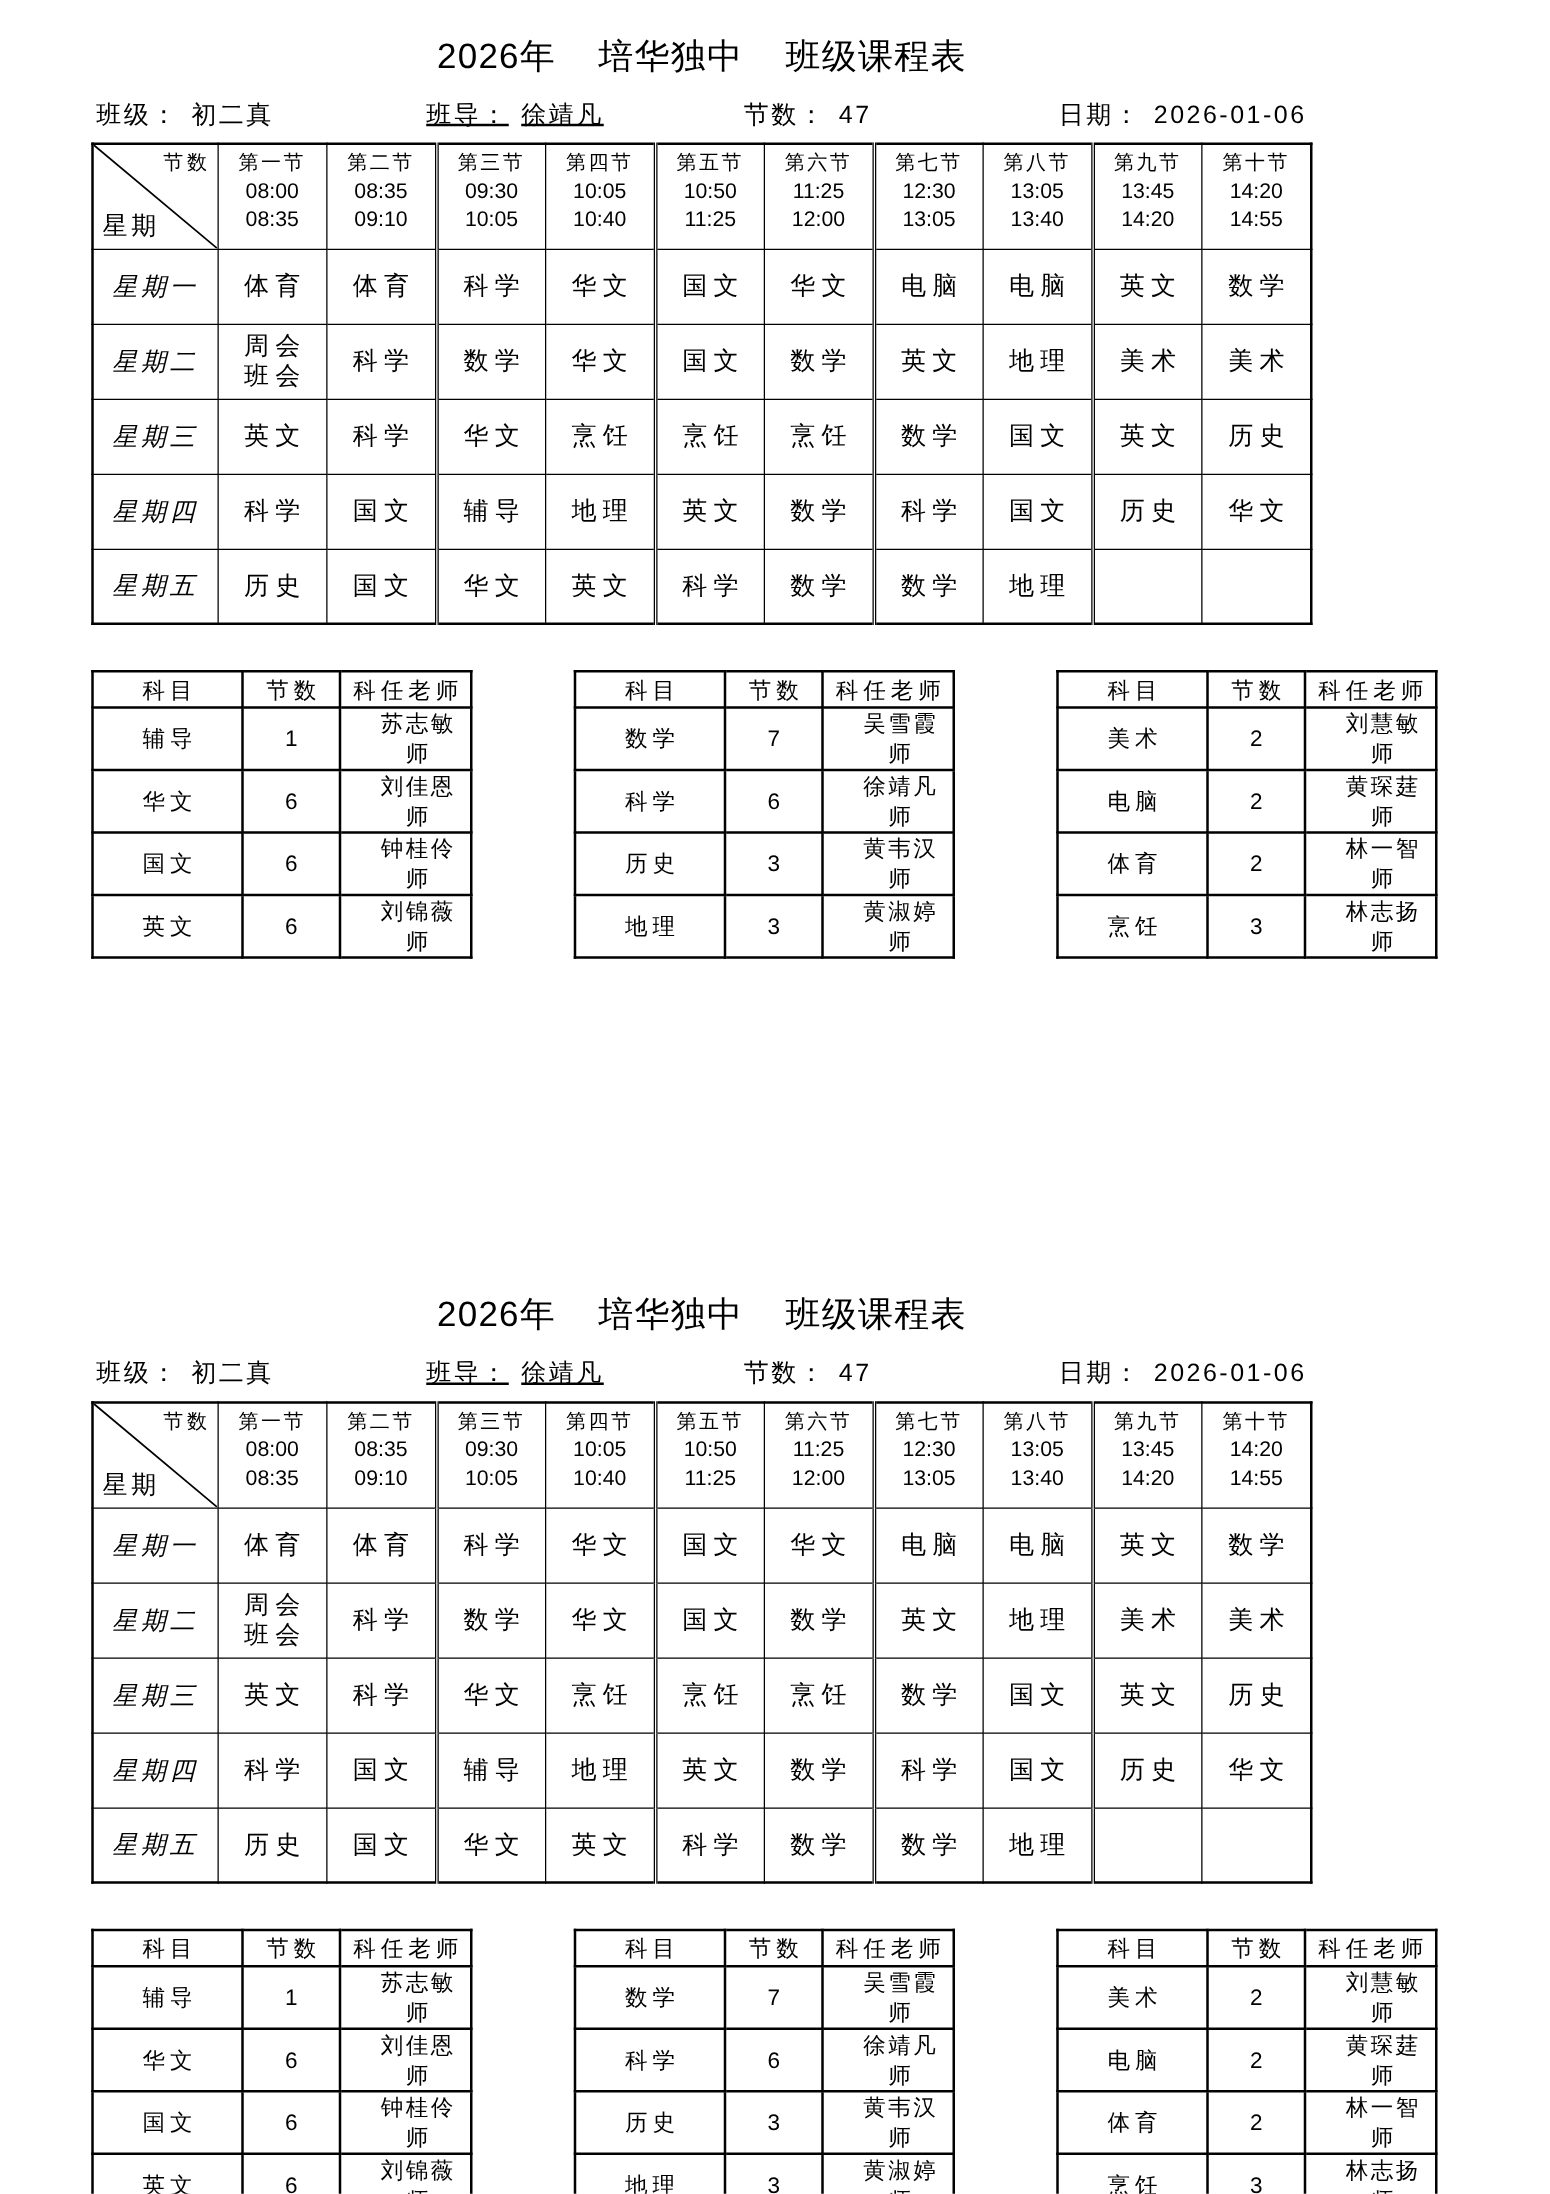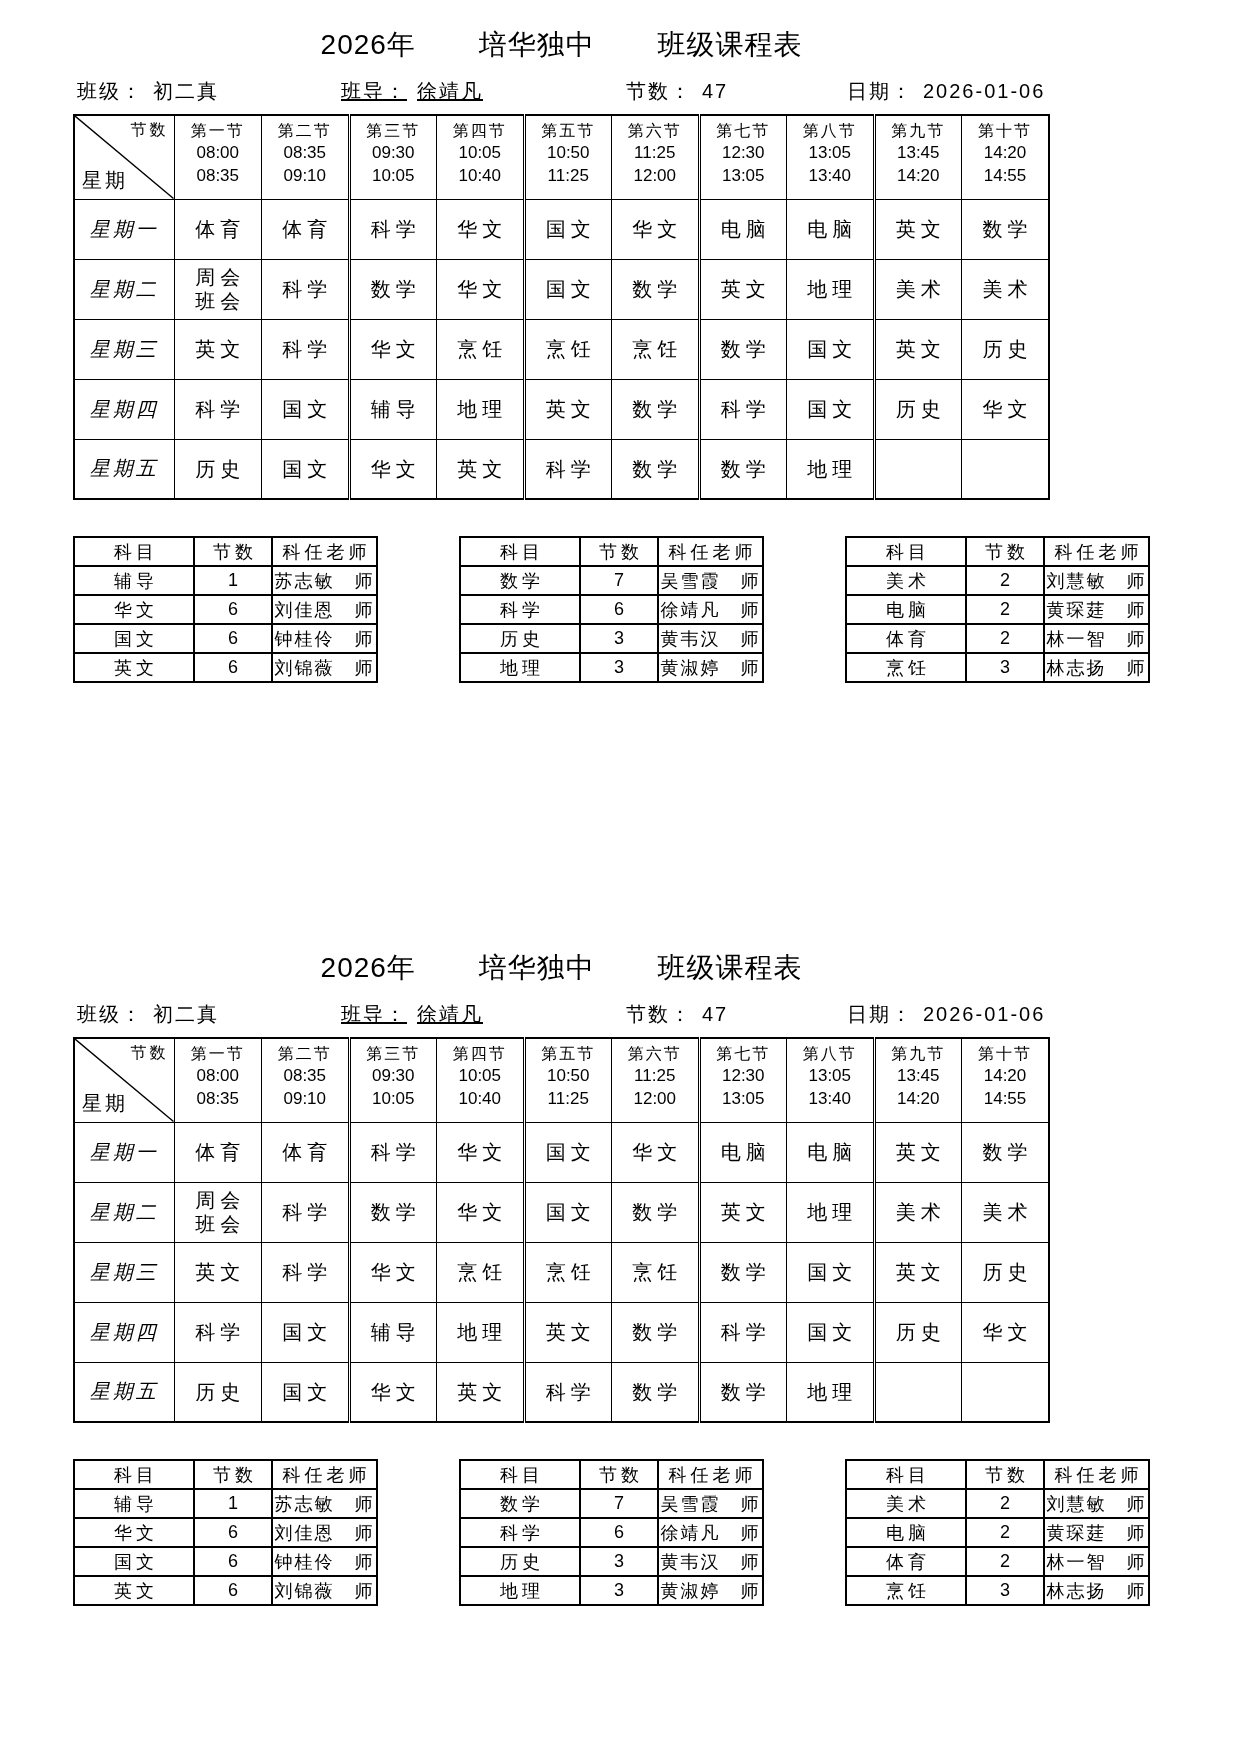--- a/index.html
+++ b/index.html
@@ -5,27 +5,27 @@
   * { margin:0; padding:0; box-sizing:border-box; }
   html, body {
     width:1240px; height:1755px; background:#fff; color:#000;
     font-family:"Liberation Sans", sans-serif; overflow:hidden;
   }
   #sheets { padding:26px 0 0 73px; }
   .sheet { width:1080px; }
   .sheet + .sheet { margin-top:266px; }
 
   .title { width:977px; text-align:center; font-size:28px; margin-bottom:14px; letter-spacing:1px; }
-  .title .seg + .seg { margin-left:54px; }
+  .title .seg + .seg { margin-left:25px; }
 
   .info { position:relative; width:977px; height:26px; font-size:20px; margin-bottom:10px; }
   .info-item { position:absolute; top:0; white-space:nowrap; }
   .info-item:nth-child(1){ left:4px; }
   .info-item:nth-child(2){ left:268px;text-decoration:underline; }
-  .info-item:nth-child(3){ left:553px; }
+  .info-item:nth-child(3){ left:522px; }
   .info-item:nth-child(4){ left:774px; }
   .ilabel { letter-spacing:2px; }
   .ivalue { margin-left:10px; letter-spacing:2px;margin-top:25px; }
 
   table.main { border-collapse:collapse; table-layout:fixed; width:977px; border:2px solid #000; }
   .main th, .main td { border:1px solid #000; font-weight:normal; text-align:center; }
   .main .dbl { border-left:3px double #000; }
   .main thead th { height:84px; vertical-align:top; padding-top:3px; }
   .pname { font-size:16px; letter-spacing:2px; line-height:1.45; }
   .ptime { font-size:17px; line-height:1.32;text-align:center; }
@@ -38,21 +38,21 @@
   .c-top { position:absolute; top:4px; right:5px; font-size:16px; letter-spacing:3px; }
   .c-bot { position:absolute; bottom:5px; left:7px; font-size:20px; letter-spacing:3px; }
 
   .tt-row { display:flex; gap:81px; margin-top:36px; width:1077px; }
   table.ttable { border-collapse:collapse; table-layout:fixed; width:318px; border:2px solid #000; }
   .ttable th, .ttable td { border:2px solid #000; height:29px; text-align:center; font-weight:normal; font-size:18px; }
   .ttable col.c1 { width:120px; }
   .ttable col.c2 { width:78px; }
   .tth { letter-spacing:4px; padding-left:4px; }
   .subj { letter-spacing:4px; padding-left:4px; }
-  .tname { letter-spacing:2px; padding-left:0;margin-left:12px; }
+  .tname { letter-spacing:2px; padding-left:20px;margin-left:12px; }
 </style>
 </head>
 <body>
 
 <div id="sheets">
   <section class="sheet">
     <div class="title">
       <span class="seg">2026年</span>
       <span class="seg">培华独中</span>
       <span class="seg">班级课程表</span>

